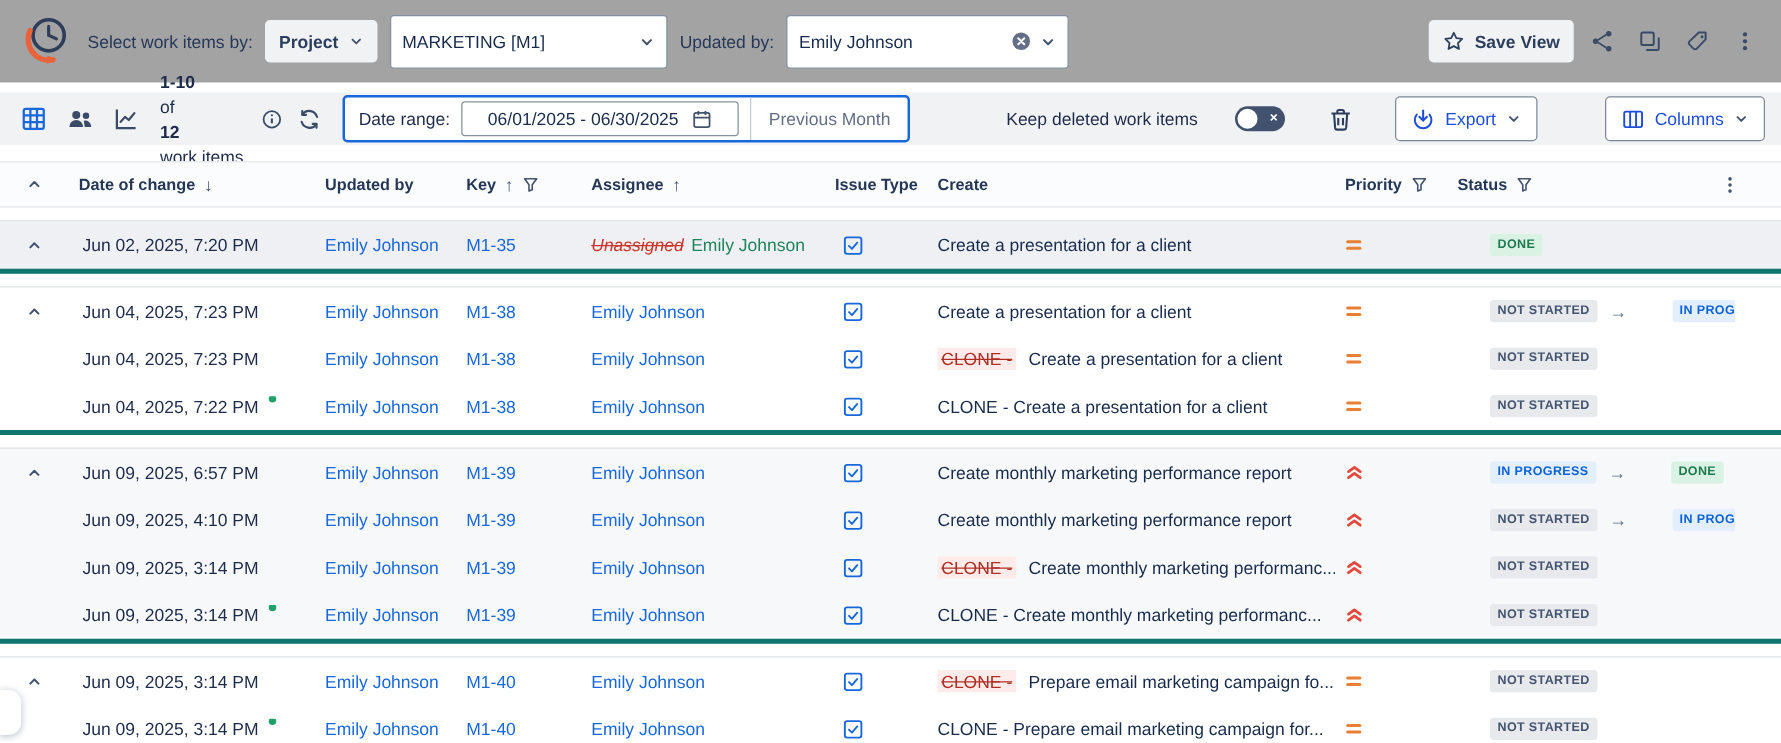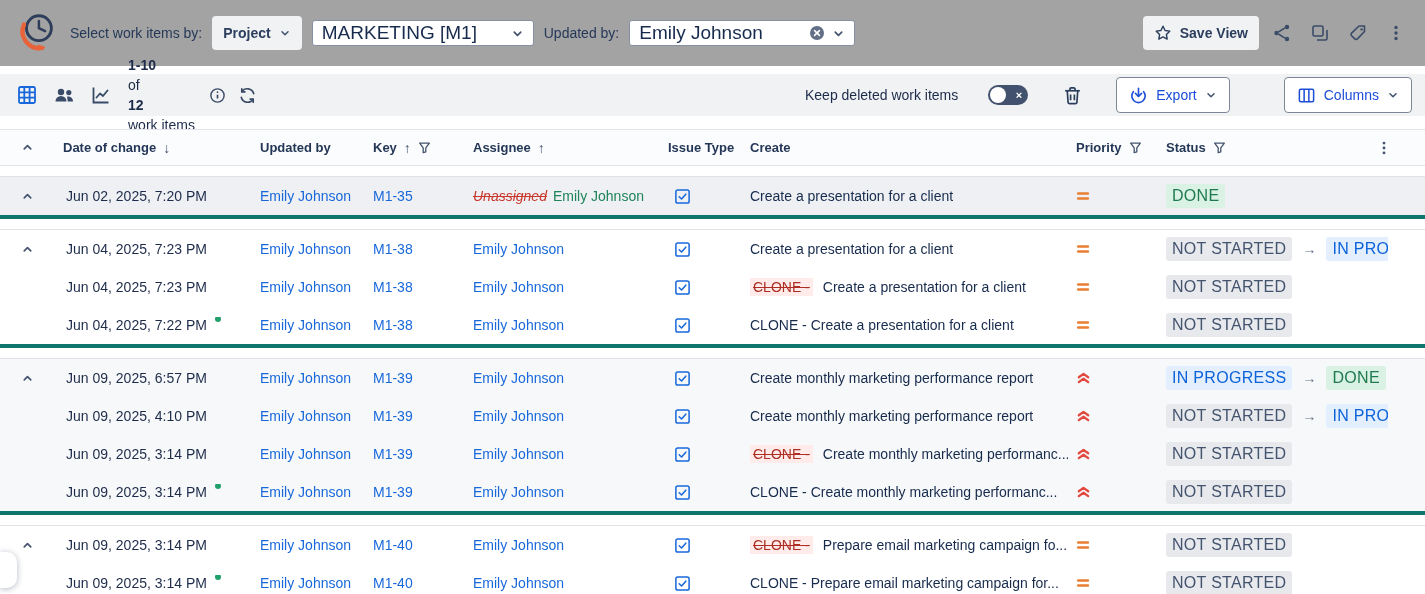--- a/index.html
+++ b/index.html
@@ -14,21 +14,21 @@
   
   .app-header { display:flex; align-items:center; gap:10px; height:66px; padding:0 14px; background:#a3a3a3; }
   .hdr-label { font-size:14px; color:#253858; white-space:nowrap; }
   .btn-gray {
     display:inline-flex; align-items:center; gap:8px; background:#f1f2f4; border:none;
     border-radius:4px; height:34px; padding:0 11px; font-family:inherit;
     font-size:14px; font-weight:600; color:#2c3e5d; cursor:pointer; white-space:nowrap;
   }
   .select-box {
     display:flex; align-items:center; gap:7px; border:1px solid #8590a2; border-radius:3px;
-    height:26px; padding:0 9px; font-size:19px; background:#fff; cursor:pointer;justify-content:flex-end;
+    height:43px; padding:0 9px; font-size:14px; background:#fff; cursor:pointer;justify-content:flex-end;
   }
   .sel-project { width:222px; }
   .sel-user { width:226px; }
   .sel-value { flex:1; text-align:left; white-space:nowrap; overflow:hidden; }
   .chev { color:#44546f; }
   .header-right { margin-left:auto; display:flex; align-items:center; gap:8px; }
   .icon-btn {
     display:flex; align-items:center; justify-content:center; width:30px; height:30px;
     background:none; border:none; padding:0; color:#3a4b68; cursor:pointer;
   }
@@ -75,21 +75,21 @@
   .bg-soft { background:#f7f8f9; }
   .row { height:38px; font-size:14px; }
   .cell { display:flex; align-items:center; gap:6px; padding-left:8px; white-space:nowrap; overflow:hidden; }
   .c-collapse { justify-content:center; padding-left:0; cursor:pointer; }
   .c-date { padding-left:11px; color:#1d2b4a; }
   .link { color:#1868db; cursor:pointer; }
   .dot { width:6px; height:6px; border-radius:50%; background:#22a06b; margin-left:2px; transform:translateY(-6px); }
   .removed { color:#c9372c; font-style:italic; text-decoration:line-through; }
   .added { color:#1f845a; }
   .chip-removed { background:#ffecea; color:#ae2e24; text-decoration:line-through; padding:1px 3px; margin-right:4px; }
-  .badge { font-size:16px; font-weight:400; letter-spacing:.3px; padding:4px 6px; border-radius:3px; line-height:1; white-space:nowrap; }
+  .badge { font-size:10px; font-weight:700; letter-spacing:.3px; padding:4px 6px; border-radius:3px; line-height:1; white-space:nowrap;margin-left:26px; }
   .b-done { background:#d9f2e3; color:#1f7a50; }
   .b-todo { background:#e7e9ed; color:#44546f; }
   .b-prog { background:#e3eeff; color:#0c63d8; }
   .t-arrow { color:#5f6f88; margin:0 4px; font-size:14px; }
 
   .corner-widget { position:absolute; left:0; bottom:6px; width:17px; height:36px; background:#fff; border-radius:0 10px 10px 0; box-shadow:0 1px 6px rgba(9,30,66,.31); }
 </style>
 </head>
 <body>
 
@@ -208,20 +208,32 @@
   </button>
   <button class="view-btn" style="width:22px;">
     <svg width="19" height="19" viewBox="0 0 20 20" fill="none" stroke="currentColor" stroke-width="1.8" stroke-linecap="round" stroke-linejoin="round">
         <path d="M16.5 8 a7 7 0 0 0 -12.4 -2.2"></path>
         <path d="M4 3 v3.2 h3.2"></path>
         <path d="M3.5 12 a7 7 0 0 0 12.4 2.2"></path>
         <path d="M16 17 v-3.2 h-3.2"></path>
       </svg>
   </button>
 
+  <div class="date-range-box">
+    <span class="dr-label">Date range:</span>
+    <div class="dr-input">
+      <span>06/01/2025 - 06/30/2025</span>
+      <svg width="17" height="17" viewBox="0 0 18 18" fill="none" stroke="#44546f" stroke-width="1.5">
+          <rect x="2.5" y="3.5" width="13" height="12" rx="1.5"></rect>
+          <path d="M2.5 7.5 h13 M6 1.8 v3.4 M12 1.8 v3.4"></path>
+        </svg>
+    </div>
+    <span class="dr-sep"></span>
+    <button class="dr-prev">Previous Month</button>
+  </div>
 
   <div class="toolbar-right">
     <span class="keep-label">Keep deleted work items</span>
     <span class="toggle">
       <span class="knob"></span>
       <span class="toggle-x">×</span>
     </span>
     <button class="view-btn">
       <svg width="21" height="21" viewBox="0 0 20 20" fill="none" stroke="#2c3e5d" stroke-width="1.6">
           <path d="M3 5.5 h14"></path>

